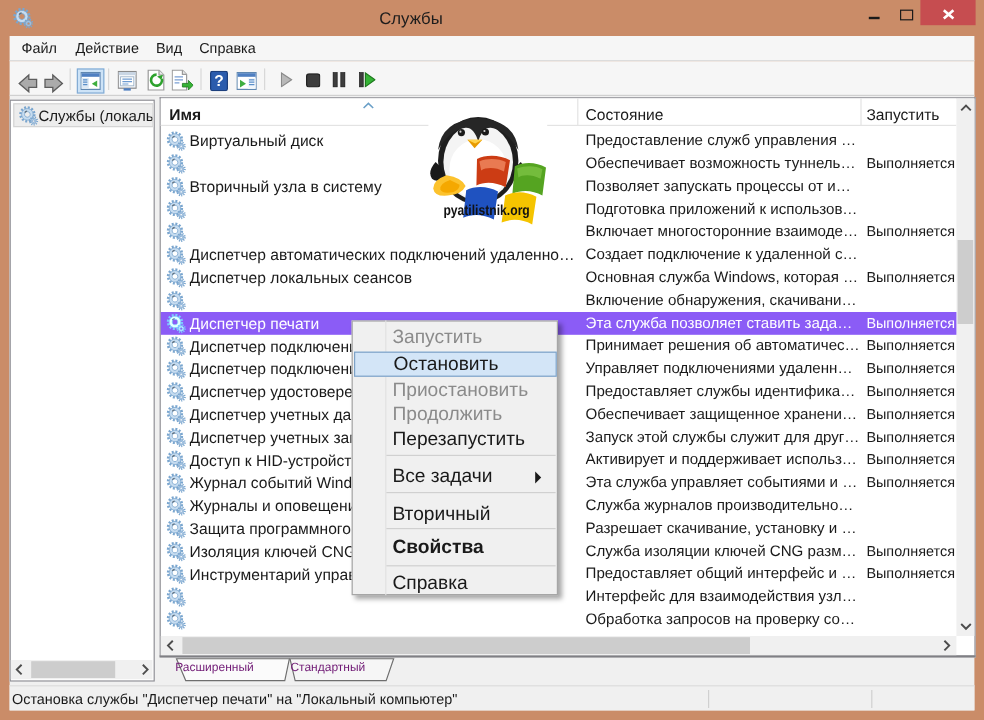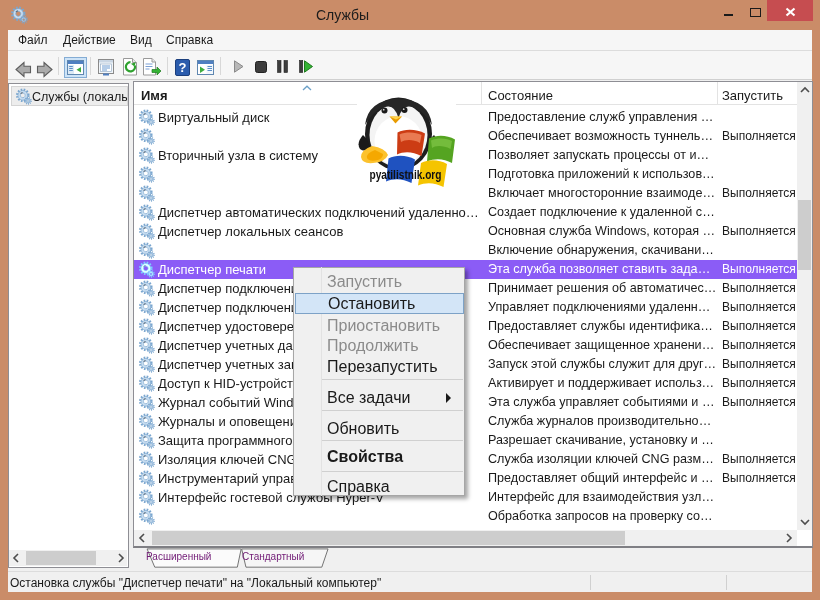--- a/index.html
+++ b/index.html
@@ -380,21 +380,20 @@
       <use href="#gearsym"></use>
     </svg>
 <div class="cname">Инструментарий управления Windows</div>
     <div class="cdesc">Предоставляет общий интерфейс и объектную модель для доступа</div>
     <div class="cst">Выполняется</div>
 </div>
 <div class="row" style="top:488px">
 <svg class="rgear" width="17" height="17" viewBox="0 0 17 17">
       <use href="#gearsym"></use>
     </svg>
-<div class="cname">Интерфейс гостевой службы Hyper-V</div>
     <div class="cdesc">Интерфейс для взаимодействия узла Hyper-V с отдельными службами</div>
     <div class="cst"></div>
 </div>
 <div class="row" style="top:507px">
 <svg class="rgear" width="17" height="17" viewBox="0 0 17 17">
       <use href="#gearsym"></use>
     </svg>
     <div class="cdesc">Обработка запросов на проверку совместимости для приложений</div>
     <div class="cst"></div>
 </div>
@@ -443,17 +442,17 @@
 <div class="cmenu"></div>
 <div class="cgut"></div>
 <div class="mitem mdis" style="top:271px">Запустить</div>
 <div class="mitem mhl" style="top:292.5px">Остановить</div>
 <div class="mitem mdis" style="top:314.5px">Приостановить</div>
 <div class="mitem mdis" style="top:334.5px">Продолжить</div>
 <div class="mitem" style="top:355.5px">Перезапустить</div>
 <div class="msep" style="top:378.5px"></div>
 <div class="mitem" style="top:387px">Все задачи<span class="marrow"></span></div>
 <div class="msep" style="top:409.5px"></div>
-<div class="mitem" style="top:417.5px">Обновить</div>
+<div class="mitem" style="top:417.5px">Вторичный</div>
 <div class="msep" style="top:439.5px"></div>
 <div class="mitem mbold" style="top:446px">Свойства</div>
 <div class="msep" style="top:470.5px"></div>
 <div class="mitem" style="top:475.5px">Справка</div>
 
 </body></html>

